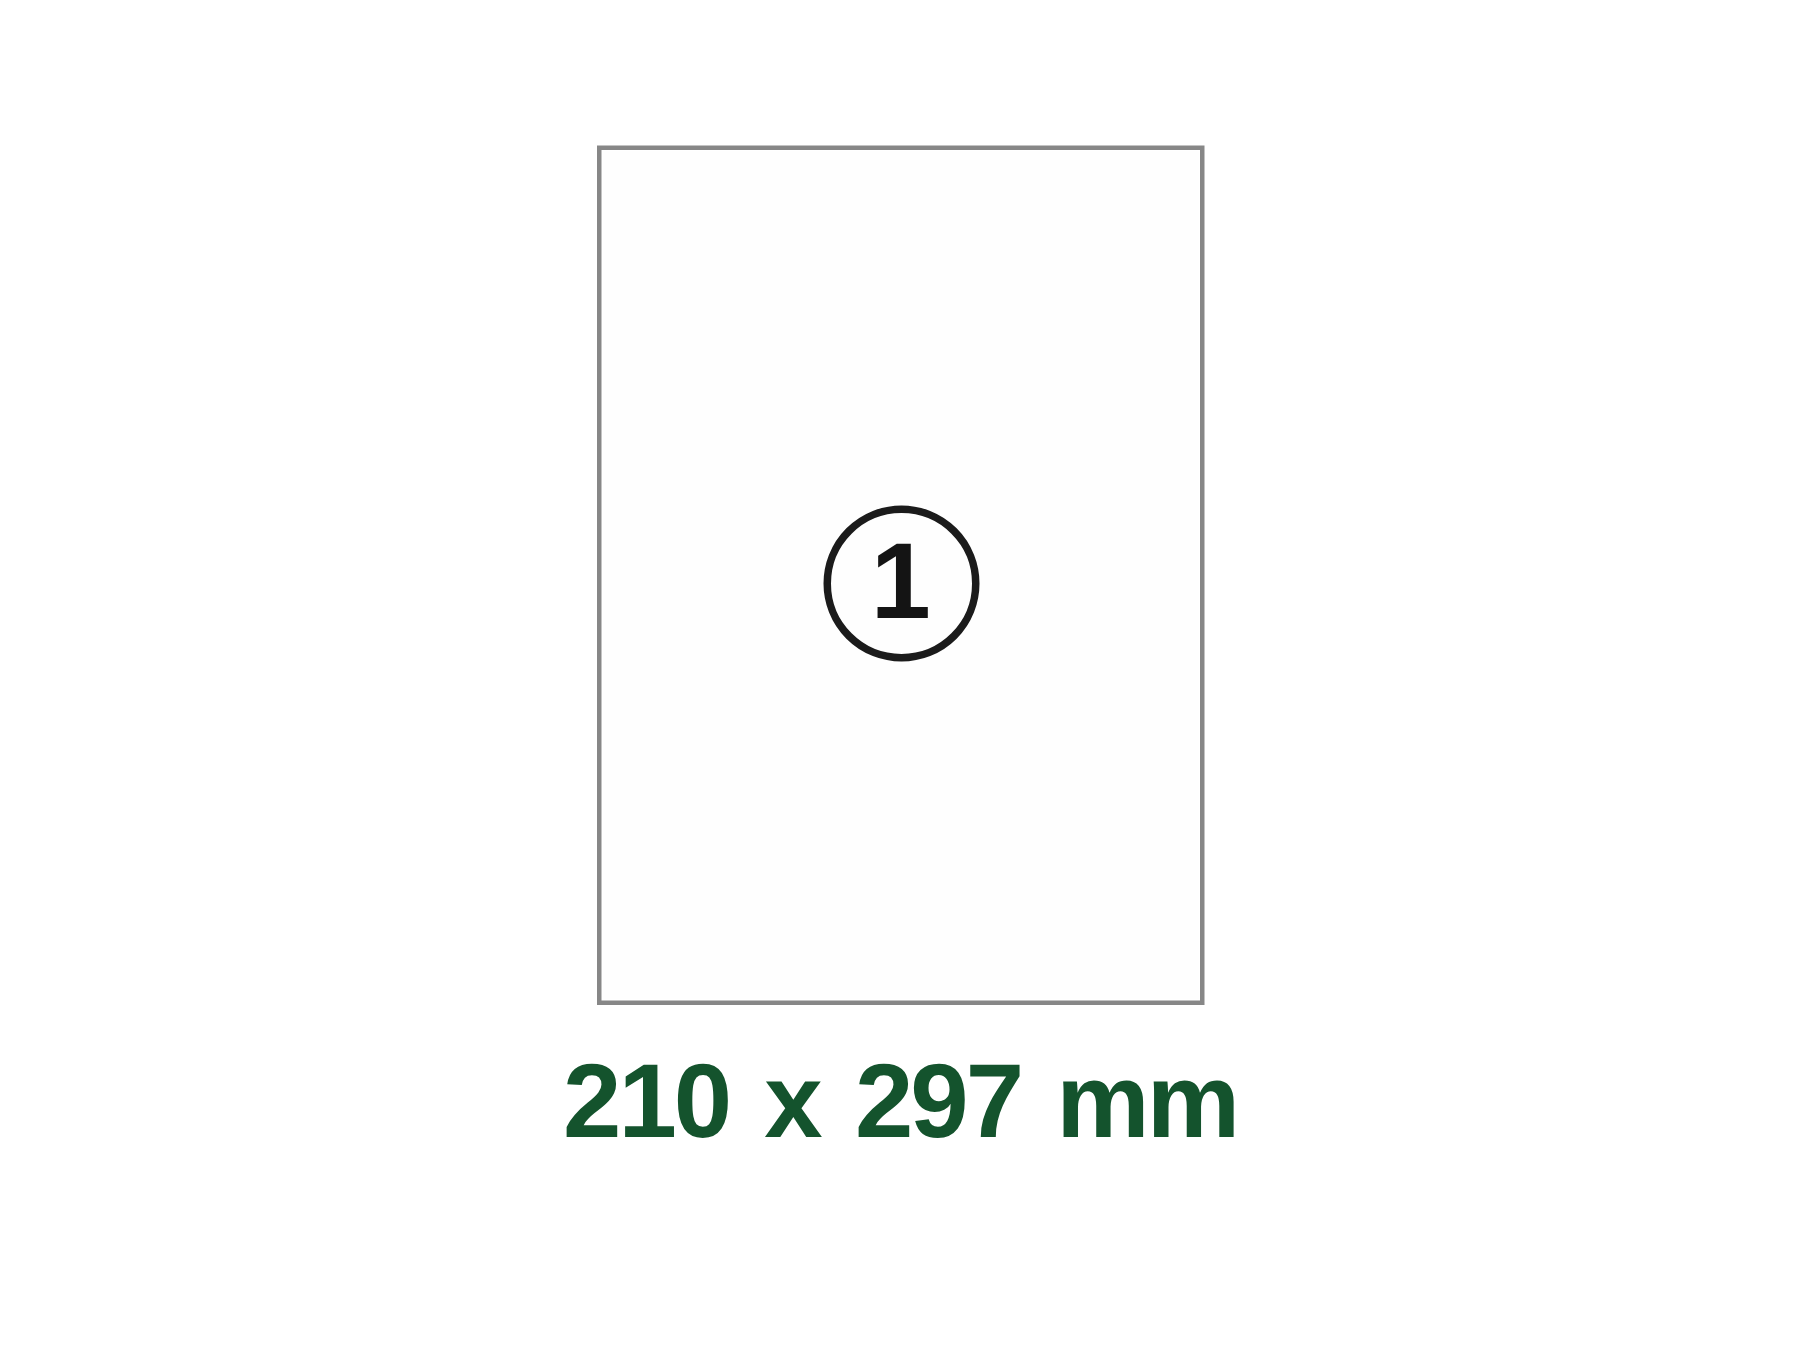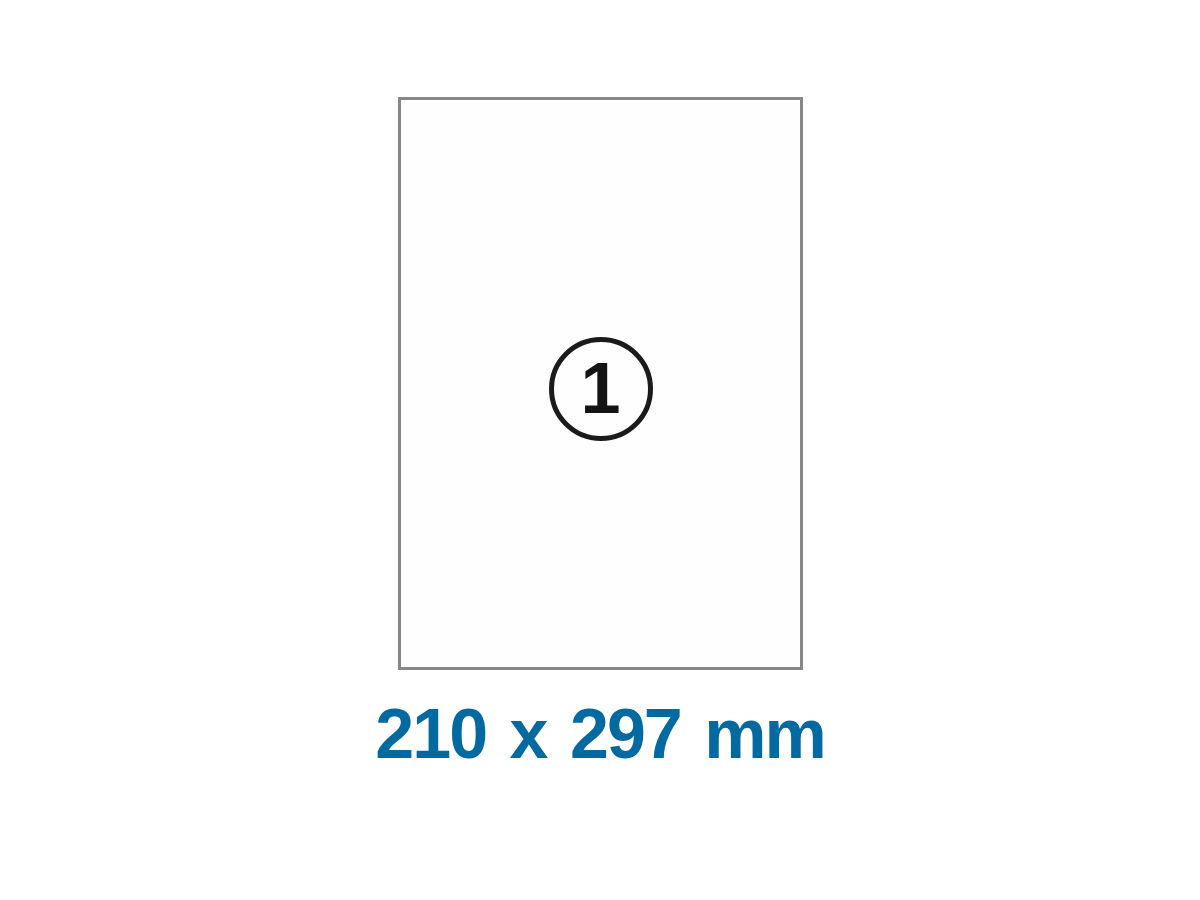--- a/index.html
+++ b/index.html
@@ -56,21 +56,21 @@
   .dims {
     position: absolute;
     left: 0;
     top: 699px;
     width: 1200px;
     text-align: center;
     font-size: 70px;
     font-weight: bold;
     letter-spacing: -2px;
     line-height: 1;
-    color: #0369a1;
+    color: #14532d;
     word-spacing: 6px;
   }
 </style>
 </head>
 <body>
 
 <div class="canvas">
 
   <div class="sheet">
     <div class="badge">

